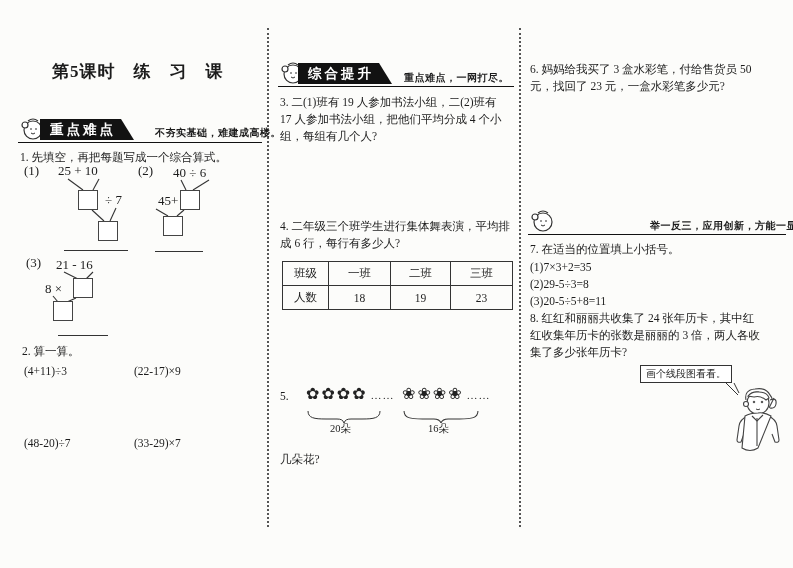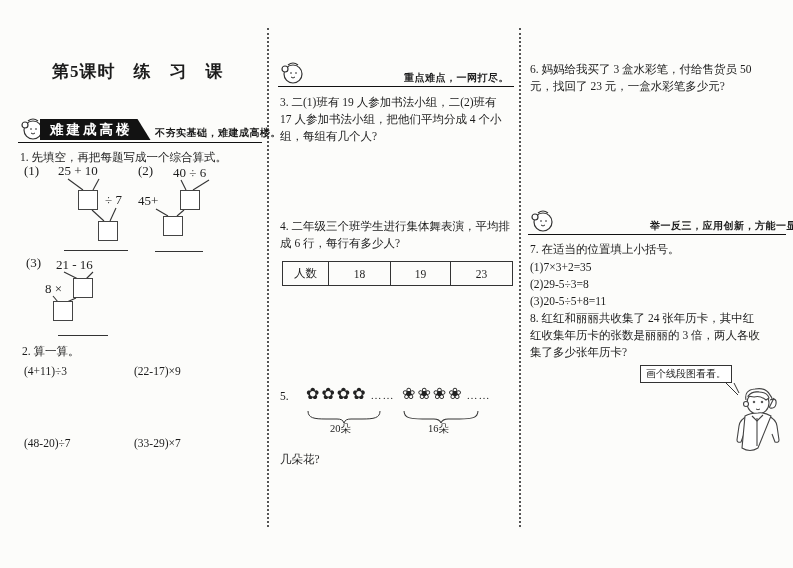--- a/index.html
+++ b/index.html
@@ -51,21 +51,21 @@
         <circle cx="15" cy="16" r="9"></circle>
         <circle cx="7" cy="11" r="3"></circle>
         <path d="M10,7 q5,-4 10,0" fill="none"></path>
       </g>
       <g stroke="#333" stroke-width="1">
           <line x1="12" y1="15" x2="14" y2="15"></line>
           <line x1="17" y1="15" x2="19" y2="15"></line>
           <path d="M13,19 q2,2 4,0" fill="none"></path>
         </g>
     </svg>
-    <div class="badge" style="left:22px;top:99px">难建成高楼</div>
+    <div class="badge" style="left:22px;top:99px">重点难点</div>
     <div class="tagline" style="left:137px;top:106px">不夯实基础，难建成高楼。</div>
     <div class="rule" style="left:0;top:122px;width:244px"></div>
 
     <div class="t" style="left:2px;top:129px">1. 先填空，再把每题写成一个综合算式。</div>
 
     <svg class="svgover" width="244" height="340" viewBox="0 0 244 340">
       <g stroke="#333" stroke-width="1.1">
         <line x1="50" y1="159" x2="65" y2="170"></line>
           <line x1="81" y1="159" x2="75" y2="170"></line>
         <line x1="74" y1="190" x2="86" y2="201"></line>
@@ -83,21 +83,21 @@
 
     <div class="t num" style="left:6px;top:143px">(1)</div>
     <div class="t num" style="left:40px;top:143px">25 + 10</div>
     <div class="box" style="left:60px;top:170px"></div>
     <div class="t num" style="left:87px;top:172px">÷ 7</div>
     <div class="box" style="left:80px;top:201px"></div>
     <div class="ansline" style="left:46px;top:230px;width:64px"></div>
 
     <div class="t num" style="left:120px;top:143px">(2)</div>
     <div class="t num" style="left:155px;top:145px">40 ÷ 6</div>
-    <div class="t num" style="left:120px;top:173px">45+</div>
+    <div class="t num" style="left:140px;top:173px">45+</div>
     <div class="box" style="left:162px;top:170px"></div>
     <div class="box" style="left:145px;top:196px"></div>
     <div class="ansline" style="left:137px;top:231px;width:48px"></div>
 
     <div class="t num" style="left:8px;top:235px">(3)</div>
     <div class="t num" style="left:38px;top:237px">21 - 16</div>
     <div class="t num" style="left:27px;top:261px">8 ×</div>
     <div class="box" style="left:55px;top:258px"></div>
     <div class="box" style="left:35px;top:281px"></div>
     <div class="ansline" style="left:40px;top:315px;width:50px"></div>
@@ -116,37 +116,44 @@
         <circle cx="15" cy="16" r="9"></circle>
         <circle cx="7" cy="11" r="3"></circle>
         <path d="M10,7 q5,-4 10,0" fill="none"></path>
       </g>
       <g stroke="#333" stroke-width="1">
           <line x1="12" y1="15" x2="14" y2="15"></line>
           <line x1="17" y1="15" x2="19" y2="15"></line>
           <path d="M13,19 q2,2 4,0" fill="none"></path>
         </g>
     </svg>
+    <div class="badge" style="left:20px;top:43px">综合提升</div>
     <div class="tagline" style="left:126px;top:51px">重点难点，一网打尽。</div>
     <div class="rule" style="left:0;top:66px;width:236px"></div>
 
     <div class="t" style="left:2px;top:74px">3. 二(1)班有 19 人参加书法小组，二(2)班有</div>
     <div class="t" style="left:2px;top:91px">17 人参加书法小组，把他们平均分成 4 个小</div>
     <div class="t" style="left:2px;top:108px">组，每组有几个人?</div>
 
     <div class="t" style="left:2px;top:198px">4. 二年级三个班学生进行集体舞表演，平均排</div>
     <div class="t" style="left:2px;top:215px">成 6 行，每行有多少人?</div>
     <table class="cls" style="position:absolute;left:4px;top:241px;width:230px">
       <colgroup>
           <col style="width:46px">
           <col style="width:62px">
           <col style="width:60px">
           <col style="width:62px">
         </colgroup>
       <tbody>
+          <tr>
+        <td>班级</td>
+        <td>一班</td>
+        <td>二班</td>
+        <td>三班</td>
+      </tr>
       <tr>
         <td>人数</td>
         <td>18</td>
         <td>19</td>
         <td>23</td>
       </tr>
     </tbody>
       </table>
 
     <div class="t" style="left:2px;top:368px">5.</div>

